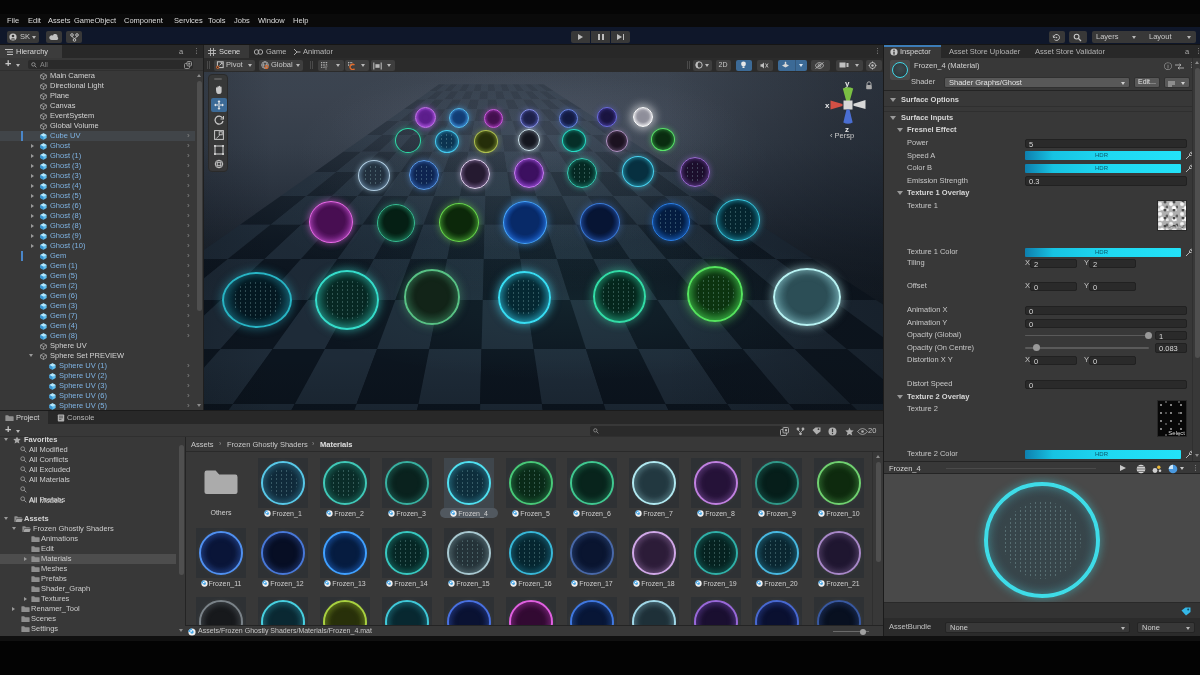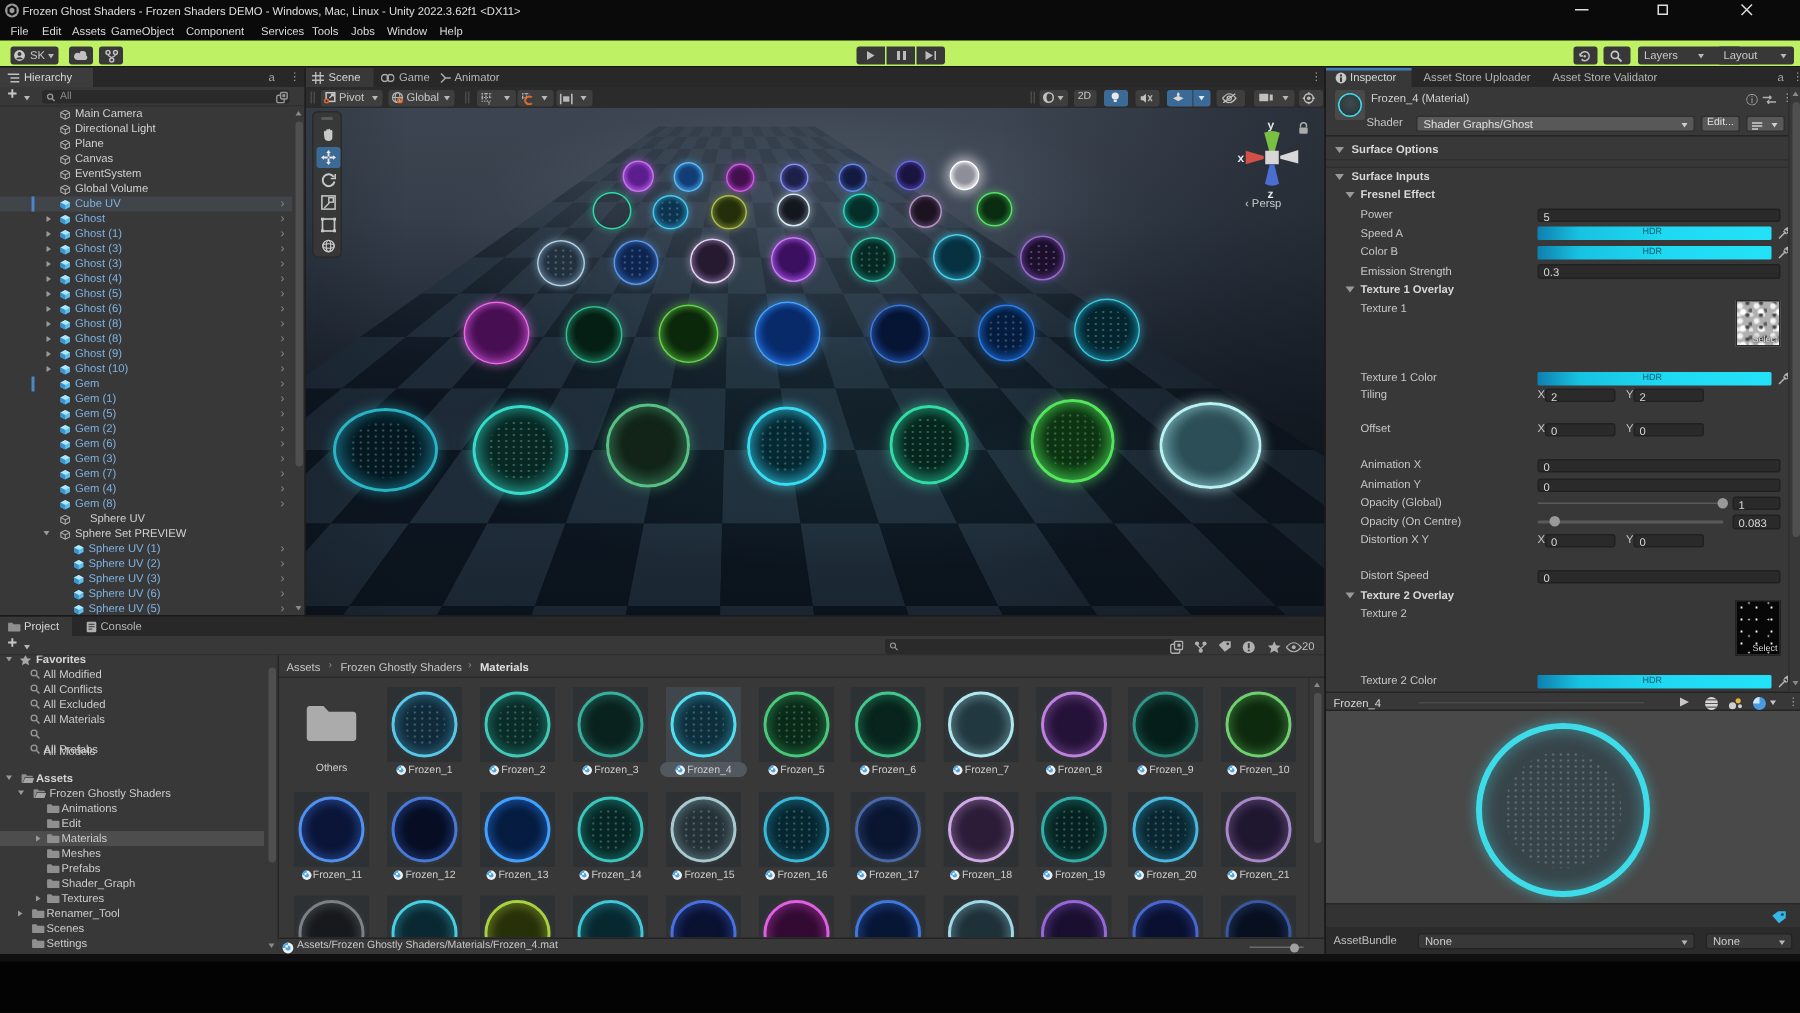--- a/index.html
+++ b/index.html
@@ -49,47 +49,35 @@
         </symbol>
 <symbol id="ball" viewBox="0 0 10 10">
           <circle cx="5" cy="5" r="4.5" fill="#f0f0f0"></circle>
           <path d="M5 0.5 A4.5 4.5 0 0 0 0.5 5 H5 Z" fill="#4aa8e8"></path>
           <circle cx="5" cy="5" r="2.1" fill="#4aa8e8"></circle>
           <circle cx="3.9" cy="3.7" r="1.1" fill="#fff"></circle>
         </symbol>
 </defs>
 </svg>
 
-<div class="abs" style="left:0;top:0;width:1200px;height:14px;background:#0a0a0a">
-  <svg class="abs" style="left:3px;top:2px" width="10" height="10" viewBox="0 0 10 10">
-        <circle cx="5" cy="5" r="4.6" fill="#9a9a9a"></circle>
-        <path d="M5 1.5 L8 3.2 V6.8 L5 8.5 L2 6.8 V3.2 Z M5 3 L3.4 4 V6 L5 7 L6.6 6 V4 Z" fill="#0a0a0a"></path>
-      </svg>
-  <span class="abs" style="left:15px;top:2.5px;font-size:7.5px;color:#e0e0e0;letter-spacing:0">Frozen Ghost Shaders - Frozen Shaders DEMO - Windows, Mac, Linux - Unity 2022.3.62f1 &lt;DX11&gt;</span>
-  <span class="abs" style="left:1050px;top:6px;width:9px;height:1px;background:#ddd"></span>
-  <span class="abs" style="left:1105px;top:2.5px;width:7px;height:7px;border:1px solid #ddd"></span>
-  <svg class="abs" style="left:1160px;top:2px" width="9" height="9" viewBox="0 0 9 9">
-        <path d="M1 1 L8 8 M8 1 L1 8" stroke="#ddd" stroke-width="1"></path>
-      </svg>
-</div>
 
 <div class="abs" style="left:0;top:14px;width:1200px;height:13px;background:#0a0a0a">
   <span class="abs t7m" style="left:7px">File</span>
   <span class="abs t7m" style="left:28px">Edit</span>
   <span class="abs t7m" style="left:48px">Assets</span>
   <span class="abs t7m" style="left:74px">GameObject</span>
   <span class="abs t7m" style="left:124px">Component</span>
   <span class="abs t7m" style="left:174px">Services</span>
   <span class="abs t7m" style="left:208px">Tools</span>
   <span class="abs t7m" style="left:234px">Jobs</span>
   <span class="abs t7m" style="left:258px">Window</span>
   <span class="abs t7m" style="left:293px">Help</span>
 </div>
 
-<div class="abs" style="left:0;top:27px;width:1200px;height:18px;background:#bef264">
+<div class="abs" style="left:0;top:27px;width:1200px;height:18px;background:#0f172a">
   <div class="abs btn" style="left:7px;top:4px;width:32px;height:12px">
     <svg class="abs" style="left:2px;top:2px" width="8" height="8" viewBox="0 0 8 8">
           <circle cx="4" cy="4" r="3.6" fill="#c8c8c8"></circle>
           <circle cx="4" cy="3" r="1.3" fill="#383838"></circle>
           <path d="M1.5 6.5 A3 3 0 0 1 6.5 6.5 Z" fill="#383838"></path>
         </svg>
     <span class="abs t7" style="left:13px;top:1px">SK</span>
     <span class="tri-d abs" style="left:25px;top:5px"></span>
   </div>
   <div class="abs btn" style="left:46px;top:4px;width:16px;height:12px">
@@ -360,21 +348,21 @@
           <svg class="ic" style="left:40px">
             <use href="#cubeb"></use>
           </svg>
           <span class="lbp" style="left:50px">Gem (8)</span>
           <span class="gt">›</span>
         </div>
 <div class="hr">
           <svg class="ic" style="left:40px">
             <use href="#cubeg"></use>
           </svg>
-          <span class="lb" style="left:60px">Sphere UV</span>
+          <span class="lb" style="left:50px">Sphere UV</span>
         </div>
 <div class="hr">
           <span style="position:absolute;left:29px;top:3px;width:0;height:0;border-left:2.5px solid transparent;border-right:2.5px solid transparent;border-top:3.5px solid #9a9a9a"></span>
           <svg class="ic" style="left:40px">
             <use href="#cubeg"></use>
           </svg>
           <span class="lb" style="left:50px">Sphere Set PREVIEW</span>
         </div>
 <div class="hr">
           <svg class="ic" style="left:49px">

